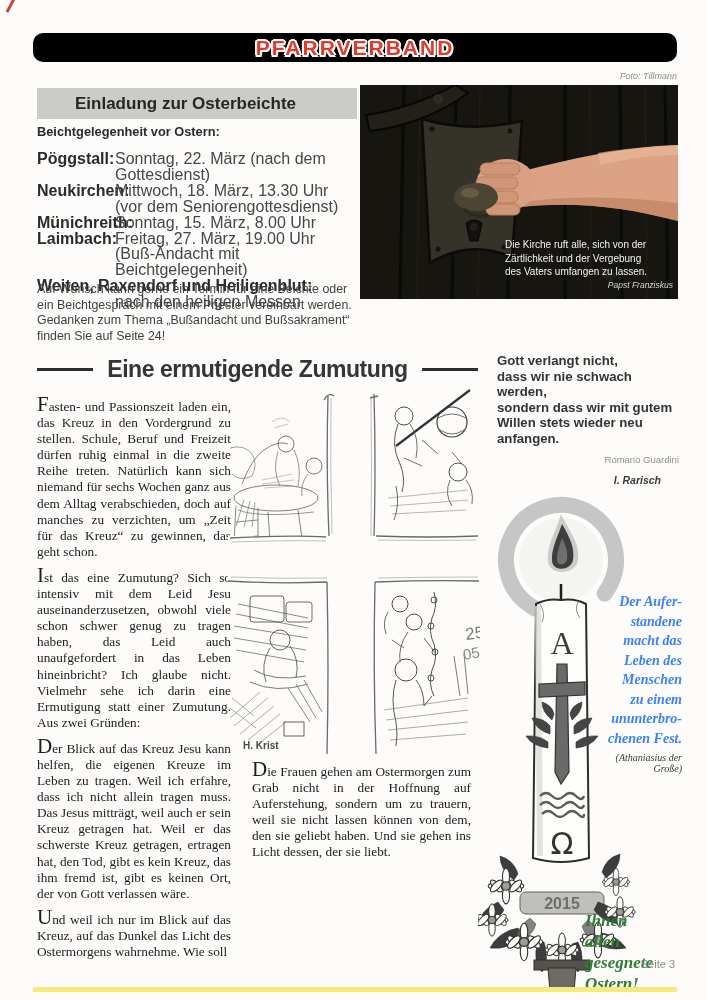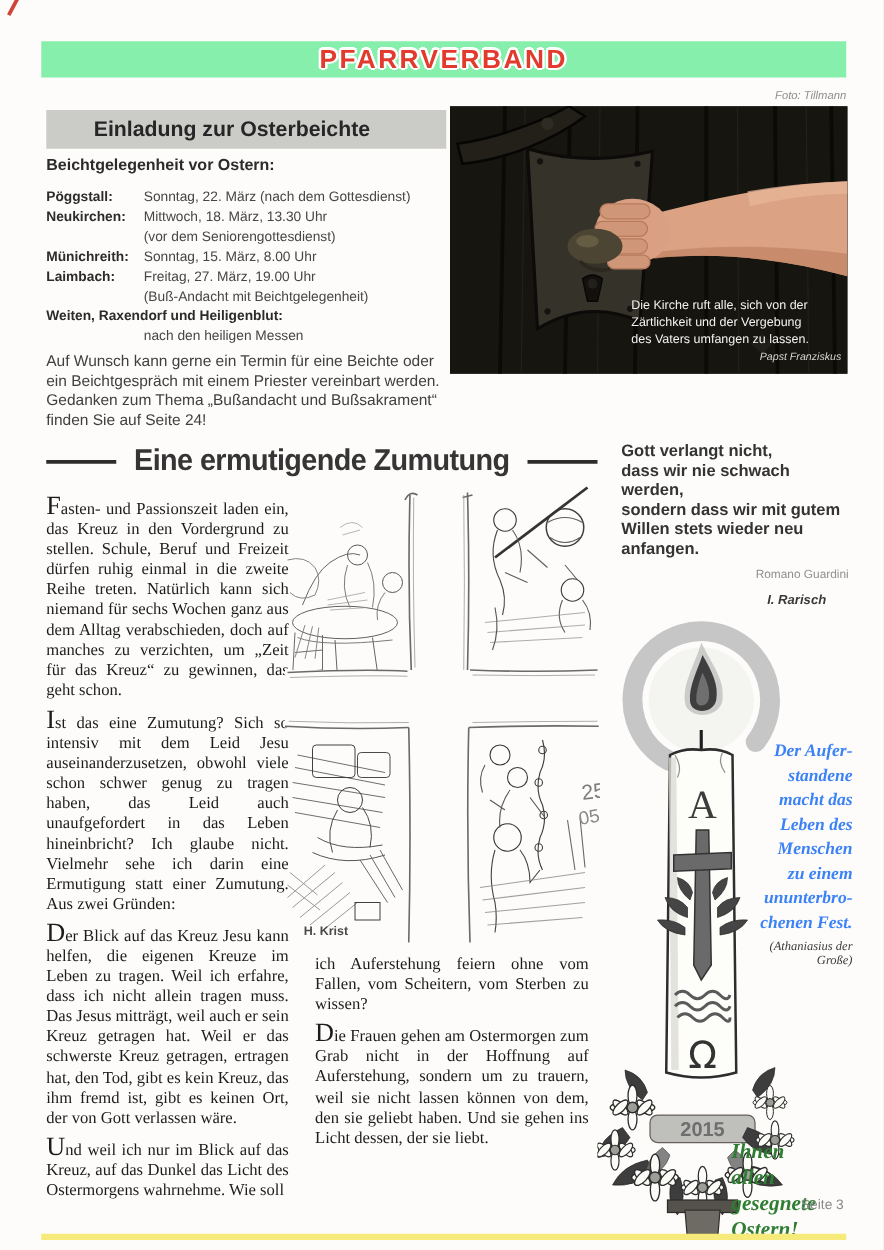--- a/index.html
+++ b/index.html
@@ -2,32 +2,32 @@
 <html><head>
 <meta charset="utf-8">
 <style>
   html,body{margin:0;padding:0;background:#e8e8e8;}
   .page{position:relative;width:707px;height:1000px;background:#fdfcfa;margin:0 auto;
         font-family:"Liberation Sans",sans-serif;color:#222;overflow:hidden;}
   [data-name]{box-sizing:border-box;}
 
   
   .crop-mark{position:absolute;left:9px;top:-2px;width:3px;height:15px;background:#cf4438;transform:rotate(28deg);}
-  .masthead{position:absolute;left:33px;top:33px;width:644px;height:29px;background:#86efac;
-            display:flex;align-items:center;justify-content:center;}
+  .masthead{position:absolute;left:33px;top:33px;width:644px;height:29px;background:#000000;
+            display:flex;align-items:center;justify-content:center;border-radius:10px;}
   .masthead-title{font-size:21px;font-weight:bold;letter-spacing:2px;color:#e23a2c;
        text-shadow:-2px 0 0 #fff,2px 0 0 #fff,0 -2px 0 #fff,0 2px 0 #fff,
                    -1.5px -1.5px 0 #fff,1.5px -1.5px 0 #fff,-1.5px 1.5px 0 #fff,1.5px 1.5px 0 #fff;}
   .photo-credit{position:absolute;right:30px;top:71px;font-size:9px;font-style:italic;color:#8d8d8d;}
 
   
   .box-title{position:absolute;left:37px;top:88px;width:320px;height:31px;background:#cbcbc8;
              display:flex;align-items:center;padding-left:38px;font-size:17px;font-weight:bold;color:#262626;}
   .intro-heading{position:absolute;left:37px;top:124px;font-size:12.8px;font-weight:bold;color:#2b2b2b;}
-  .schedule{position:absolute;left:37px;top:151px;width:322px;font-size:11px;line-height:15.9px;color:#464646;}
+  .schedule{position:absolute;left:37px;top:151px;width:322px;font-size:16px;line-height:15.9px;color:#464646;}
   .sched-row{display:flex;}
   .sched-label{width:78px;flex:none;font-weight:bold;color:#2b2b2b;}
   .sched-value{white-space:pre-line;}
   .sched-full-label{font-weight:bold;color:#2b2b2b;}
   .sched-full-value{padding-left:78px;}
   .invite-note{position:absolute;left:37px;top:282px;width:330px;font-size:12.4px;line-height:15.6px;color:#3f3f3f;}
 
   
   .photo{position:absolute;left:360px;top:85px;width:318px;height:214px;background:#15140f;}
   .photo svg{display:block;}
@@ -270,21 +270,20 @@
     </g>
     <g stroke="#9a9a9a" stroke-width="0.8" fill="none" opacity="0.8">
       <path d="M103,10 q-1,66 1,136 M143,8 q1,70 0,140"></path>
       <path d="M4,154 q60,-2 94,-1 M150,152 q50,1 98,0"></path>
       <path d="M3,189 q48,2 96,1 M150,190 q52,-1 100,-1"></path>
     </g>
   </svg>
   <div class="krist" data-name="cross-artist-credit">H. Krist</div>
 
   <div class="serif-col col2" data-name="article-column-2">
-    <p data-name="article-paragraph">ich Auferstehung feiern ohne vom Fallen, vom Scheitern, vom Sterben zu wissen?</p>
     <p class="cap" data-name="article-paragraph">Die Frauen gehen am Ostermorgen zum Grab nicht in der Hoffnung auf Auferstehung, sondern um zu trauern, weil sie nicht lassen können von dem, den sie geliebt haben. Und sie gehen ins Licht dessen, der sie liebt.</p>
   </div>
 
   <svg class="candle-illo" data-name="easter-candle-illustration" width="200" height="520" viewBox="0 0 200 520">
 
     <circle cx="83" cy="88" r="55" fill="none" stroke="#c6c6c6" stroke-width="16" stroke-dasharray="268 78" stroke-linecap="round" transform="rotate(118 83 88)"></circle>
     <circle cx="83" cy="88" r="42" fill="#ececea" opacity="0.55"></circle>
 
     <path d="M83,42 C93,62 102,72 100,88 C98,103 72,104 70,90 C68,74 78,60 83,42 Z" fill="#a9a9a9" opacity="0.55"></path>
     <path d="M84,52 C92,66 97,76 95,88 C93,99 75,100 74,89 C73,77 80,64 84,52 Z" fill="#3e3e3e"></path>

